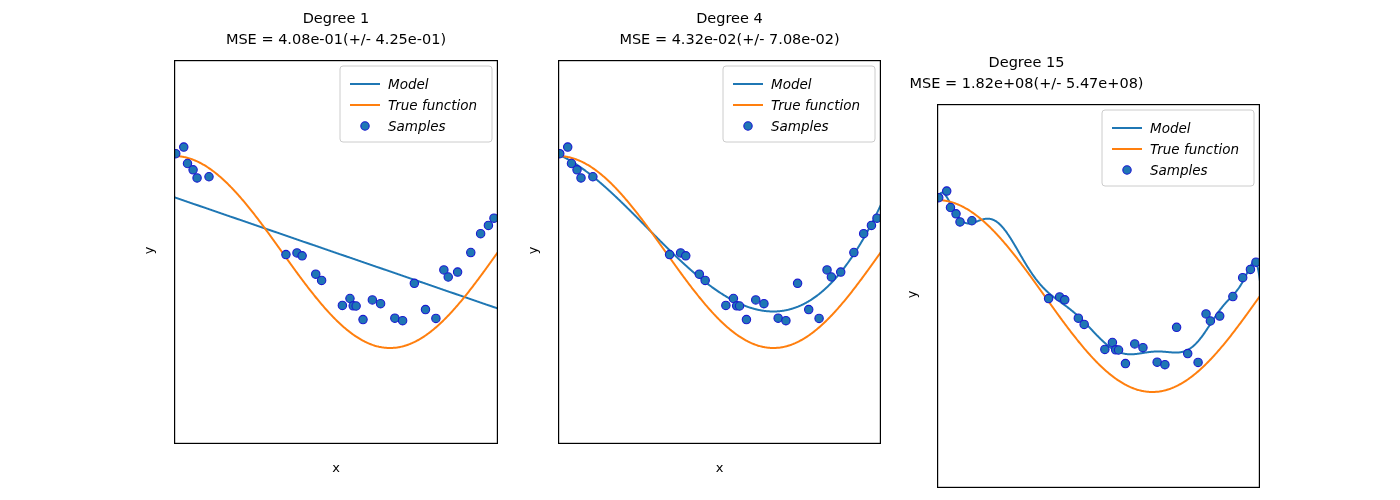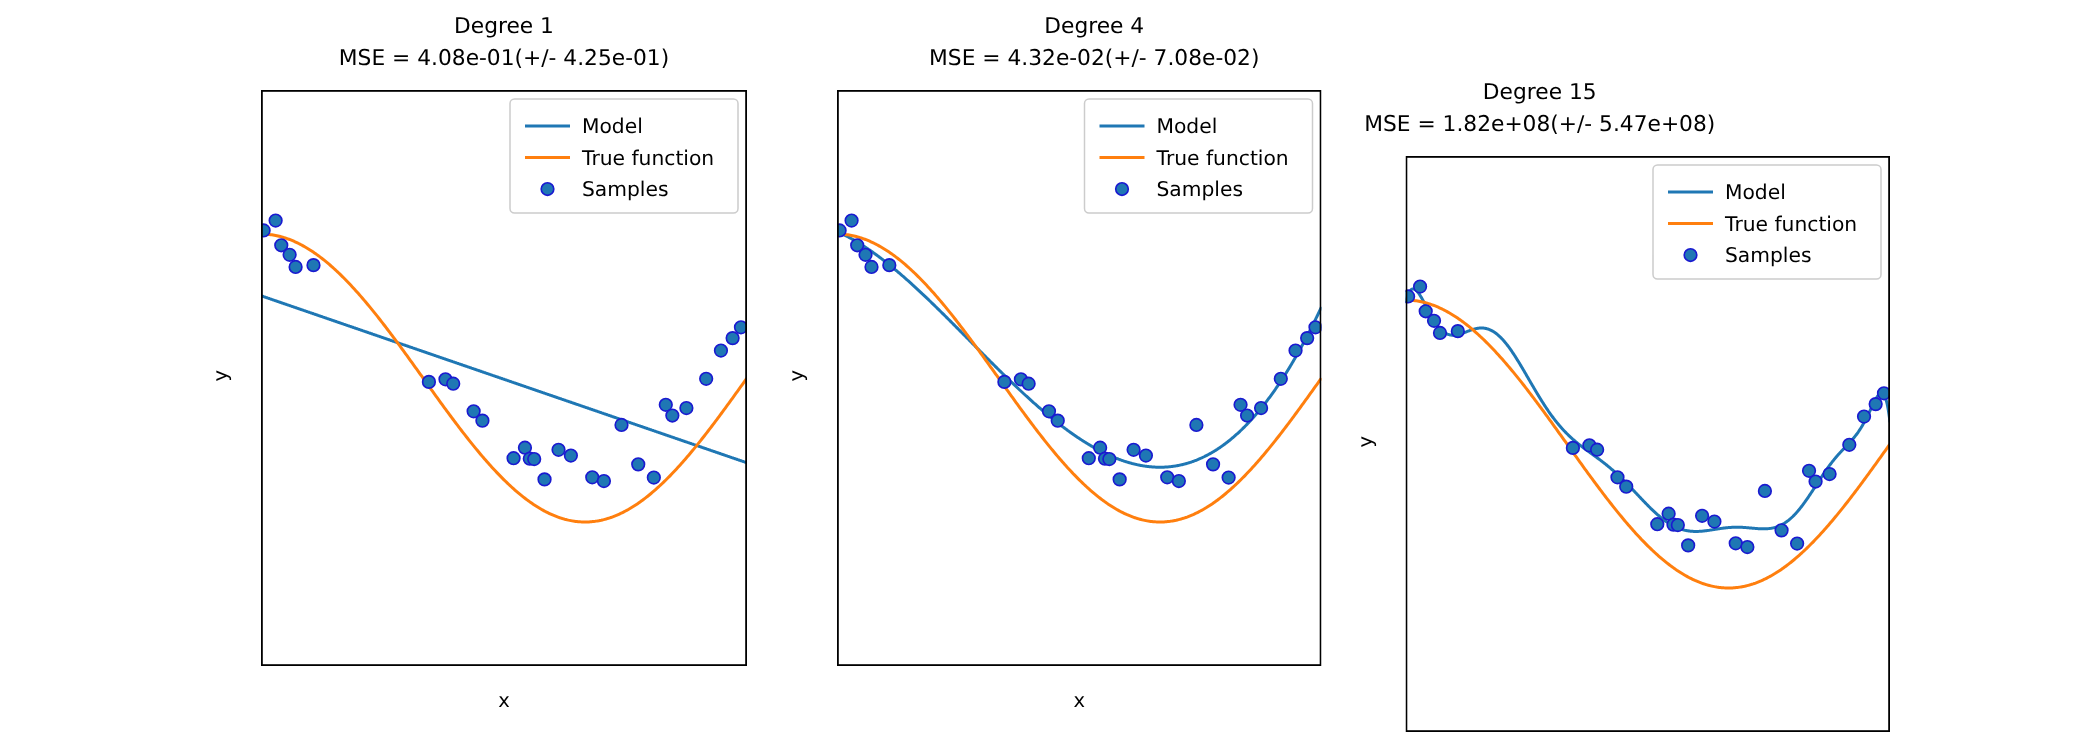--- a/index.html
+++ b/index.html
@@ -1,20 +1,20 @@
 <!DOCTYPE html>
 <html><head>
 <meta charset="utf-8">
 <style>
   html,body{margin:0;padding:0;background:#ffffff;}
   body{width:1400px;height:500px;font-family:"DejaVu Sans","Liberation Sans",sans-serif;overflow:hidden;}
   .figure{position:relative;width:1400px;height:500px;background:#ffffff;}
   .panel{position:absolute;top:0;height:500px;}
   .panel-title{position:absolute;left:0;right:0;top:8px;text-align:center;font-size:14.5px;color:#000;line-height:1.42;white-space:pre-line;}
-  .axes-wrap{position:absolute;}
+  .axes-wrap{position:absolute;font-style:italic;}
   .axes-svg{display:block;}
   .ylabel{position:absolute;font-size:13px;color:#000;transform:rotate(-90deg);transform-origin:center center;}
   .xlabel{position:absolute;font-size:13px;color:#000;text-align:center;}
   .legend-text{font-size:13.5px;fill:#000;font-family:"DejaVu Sans","Liberation Sans",sans-serif;dominant-baseline:middle;}
 </style>
 </head>
 <body>
 
 <div class="figure">
 

